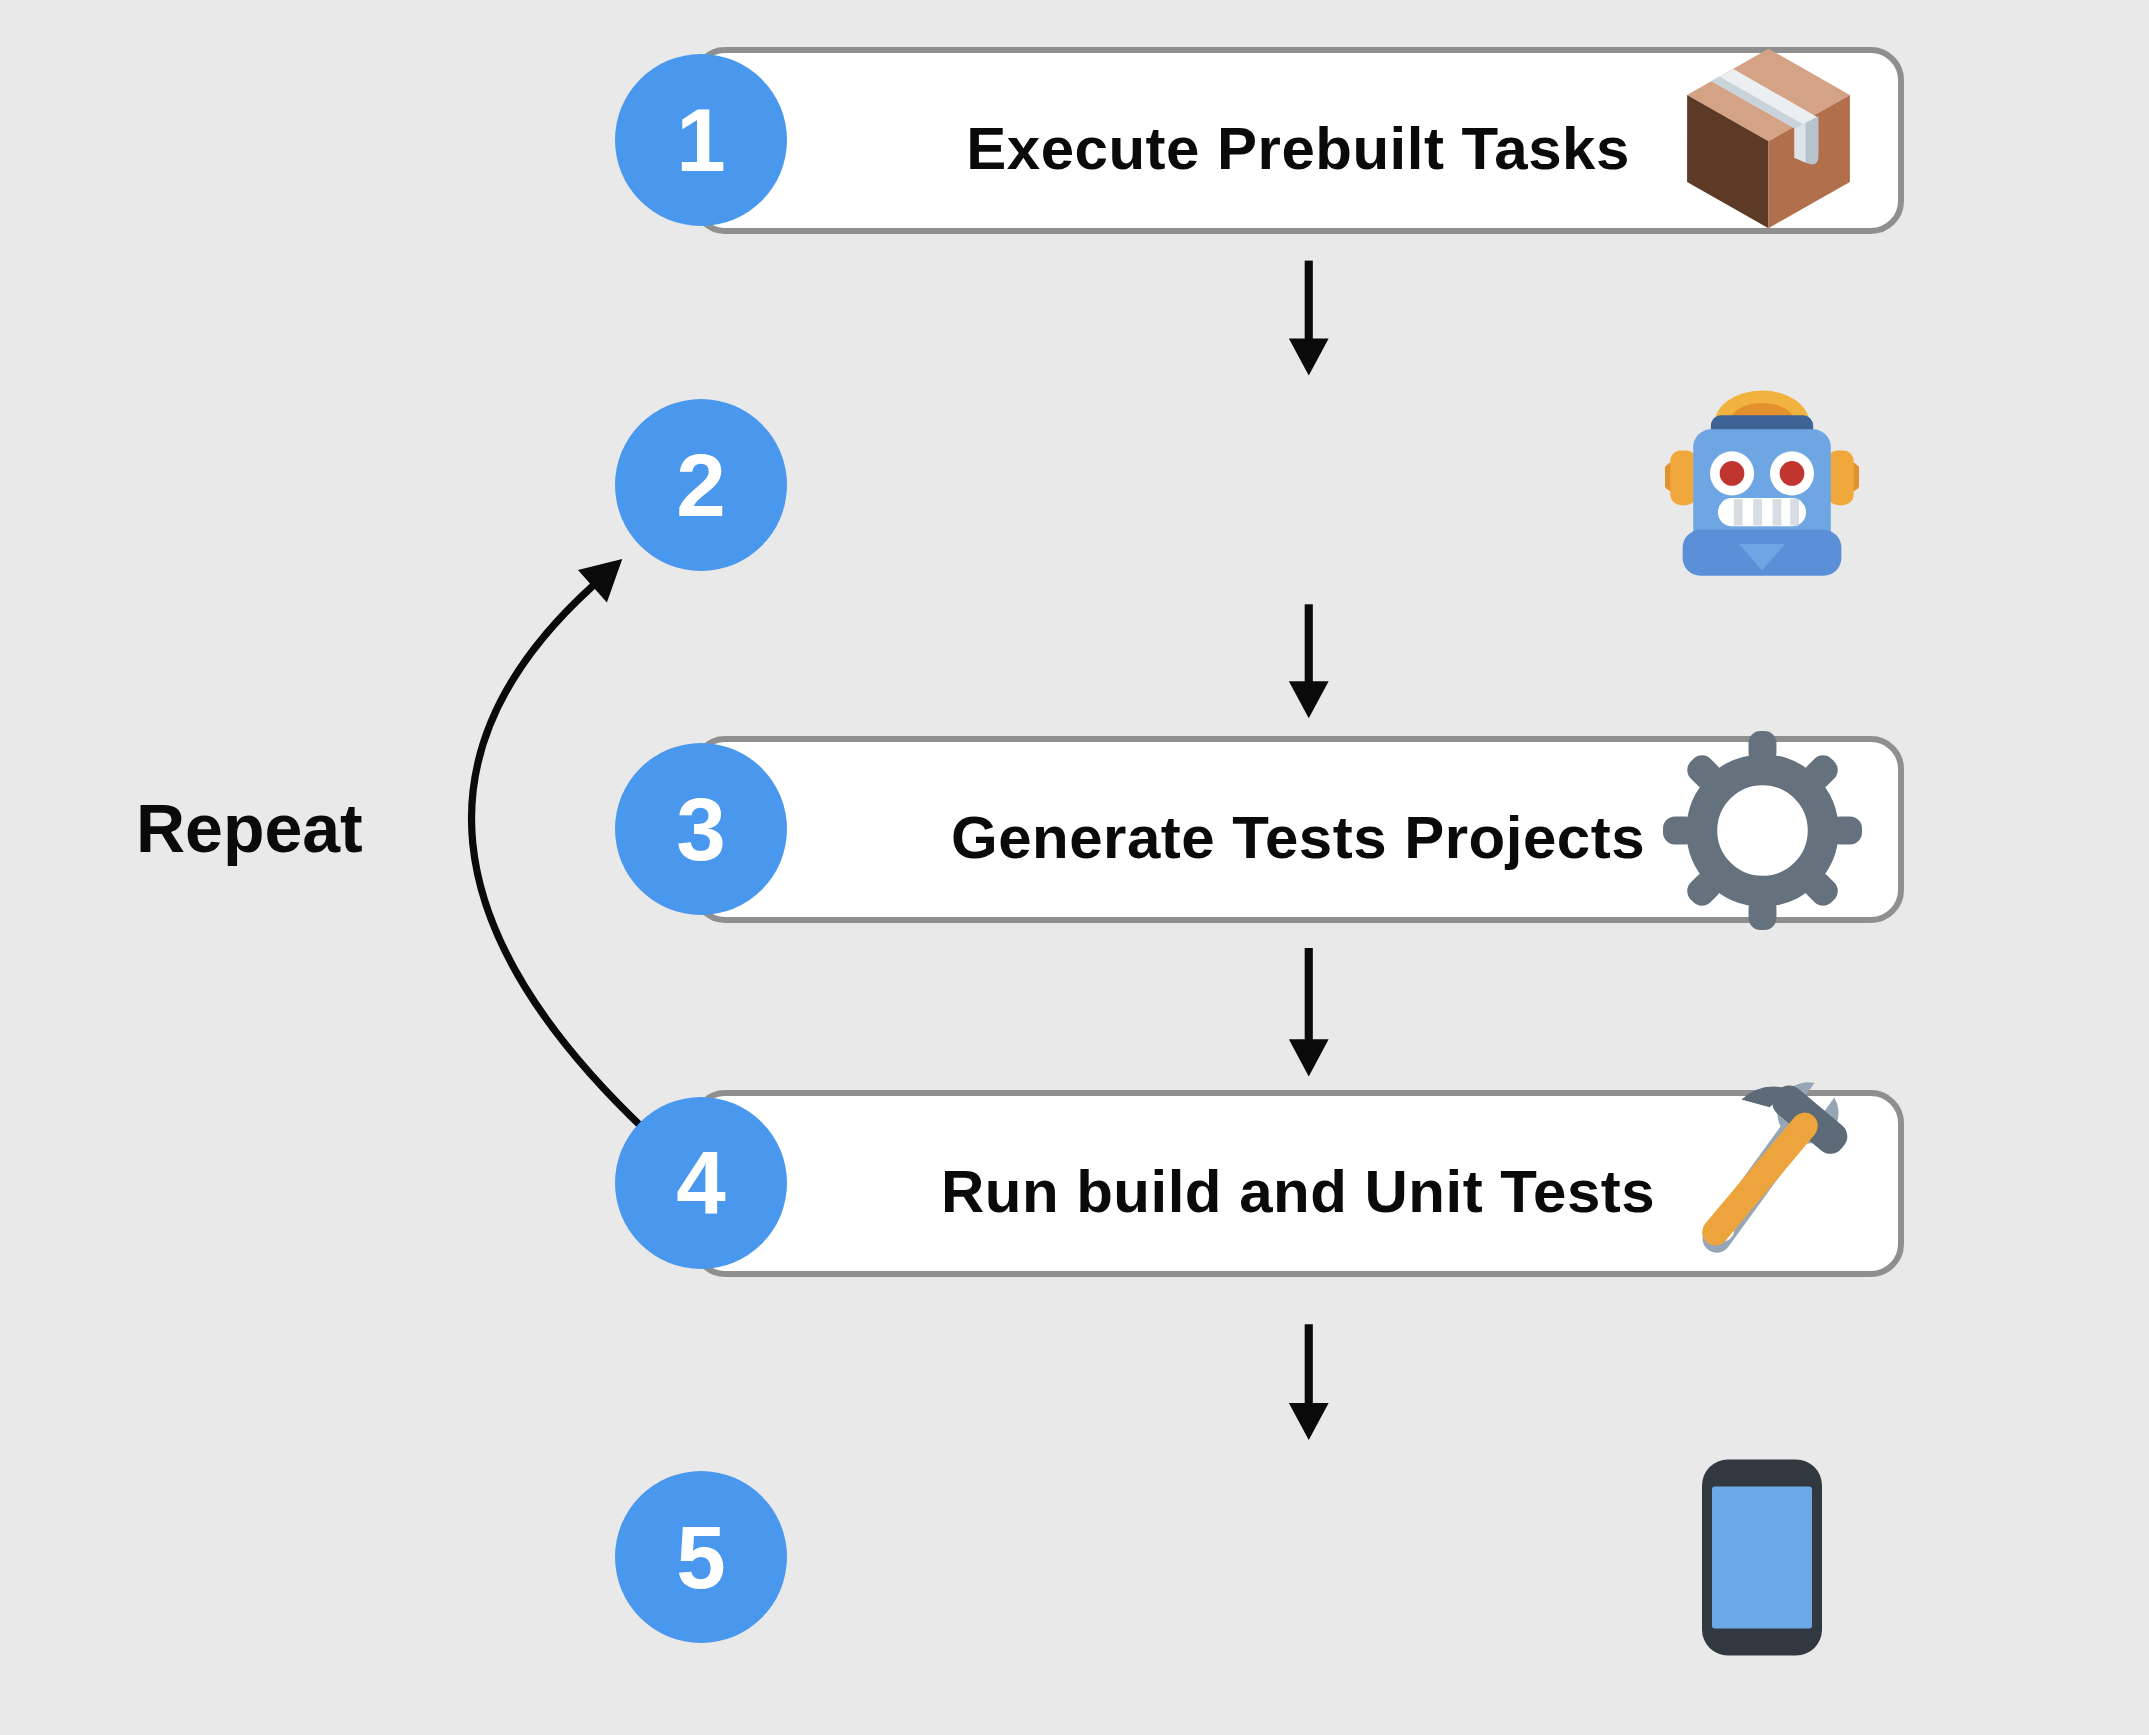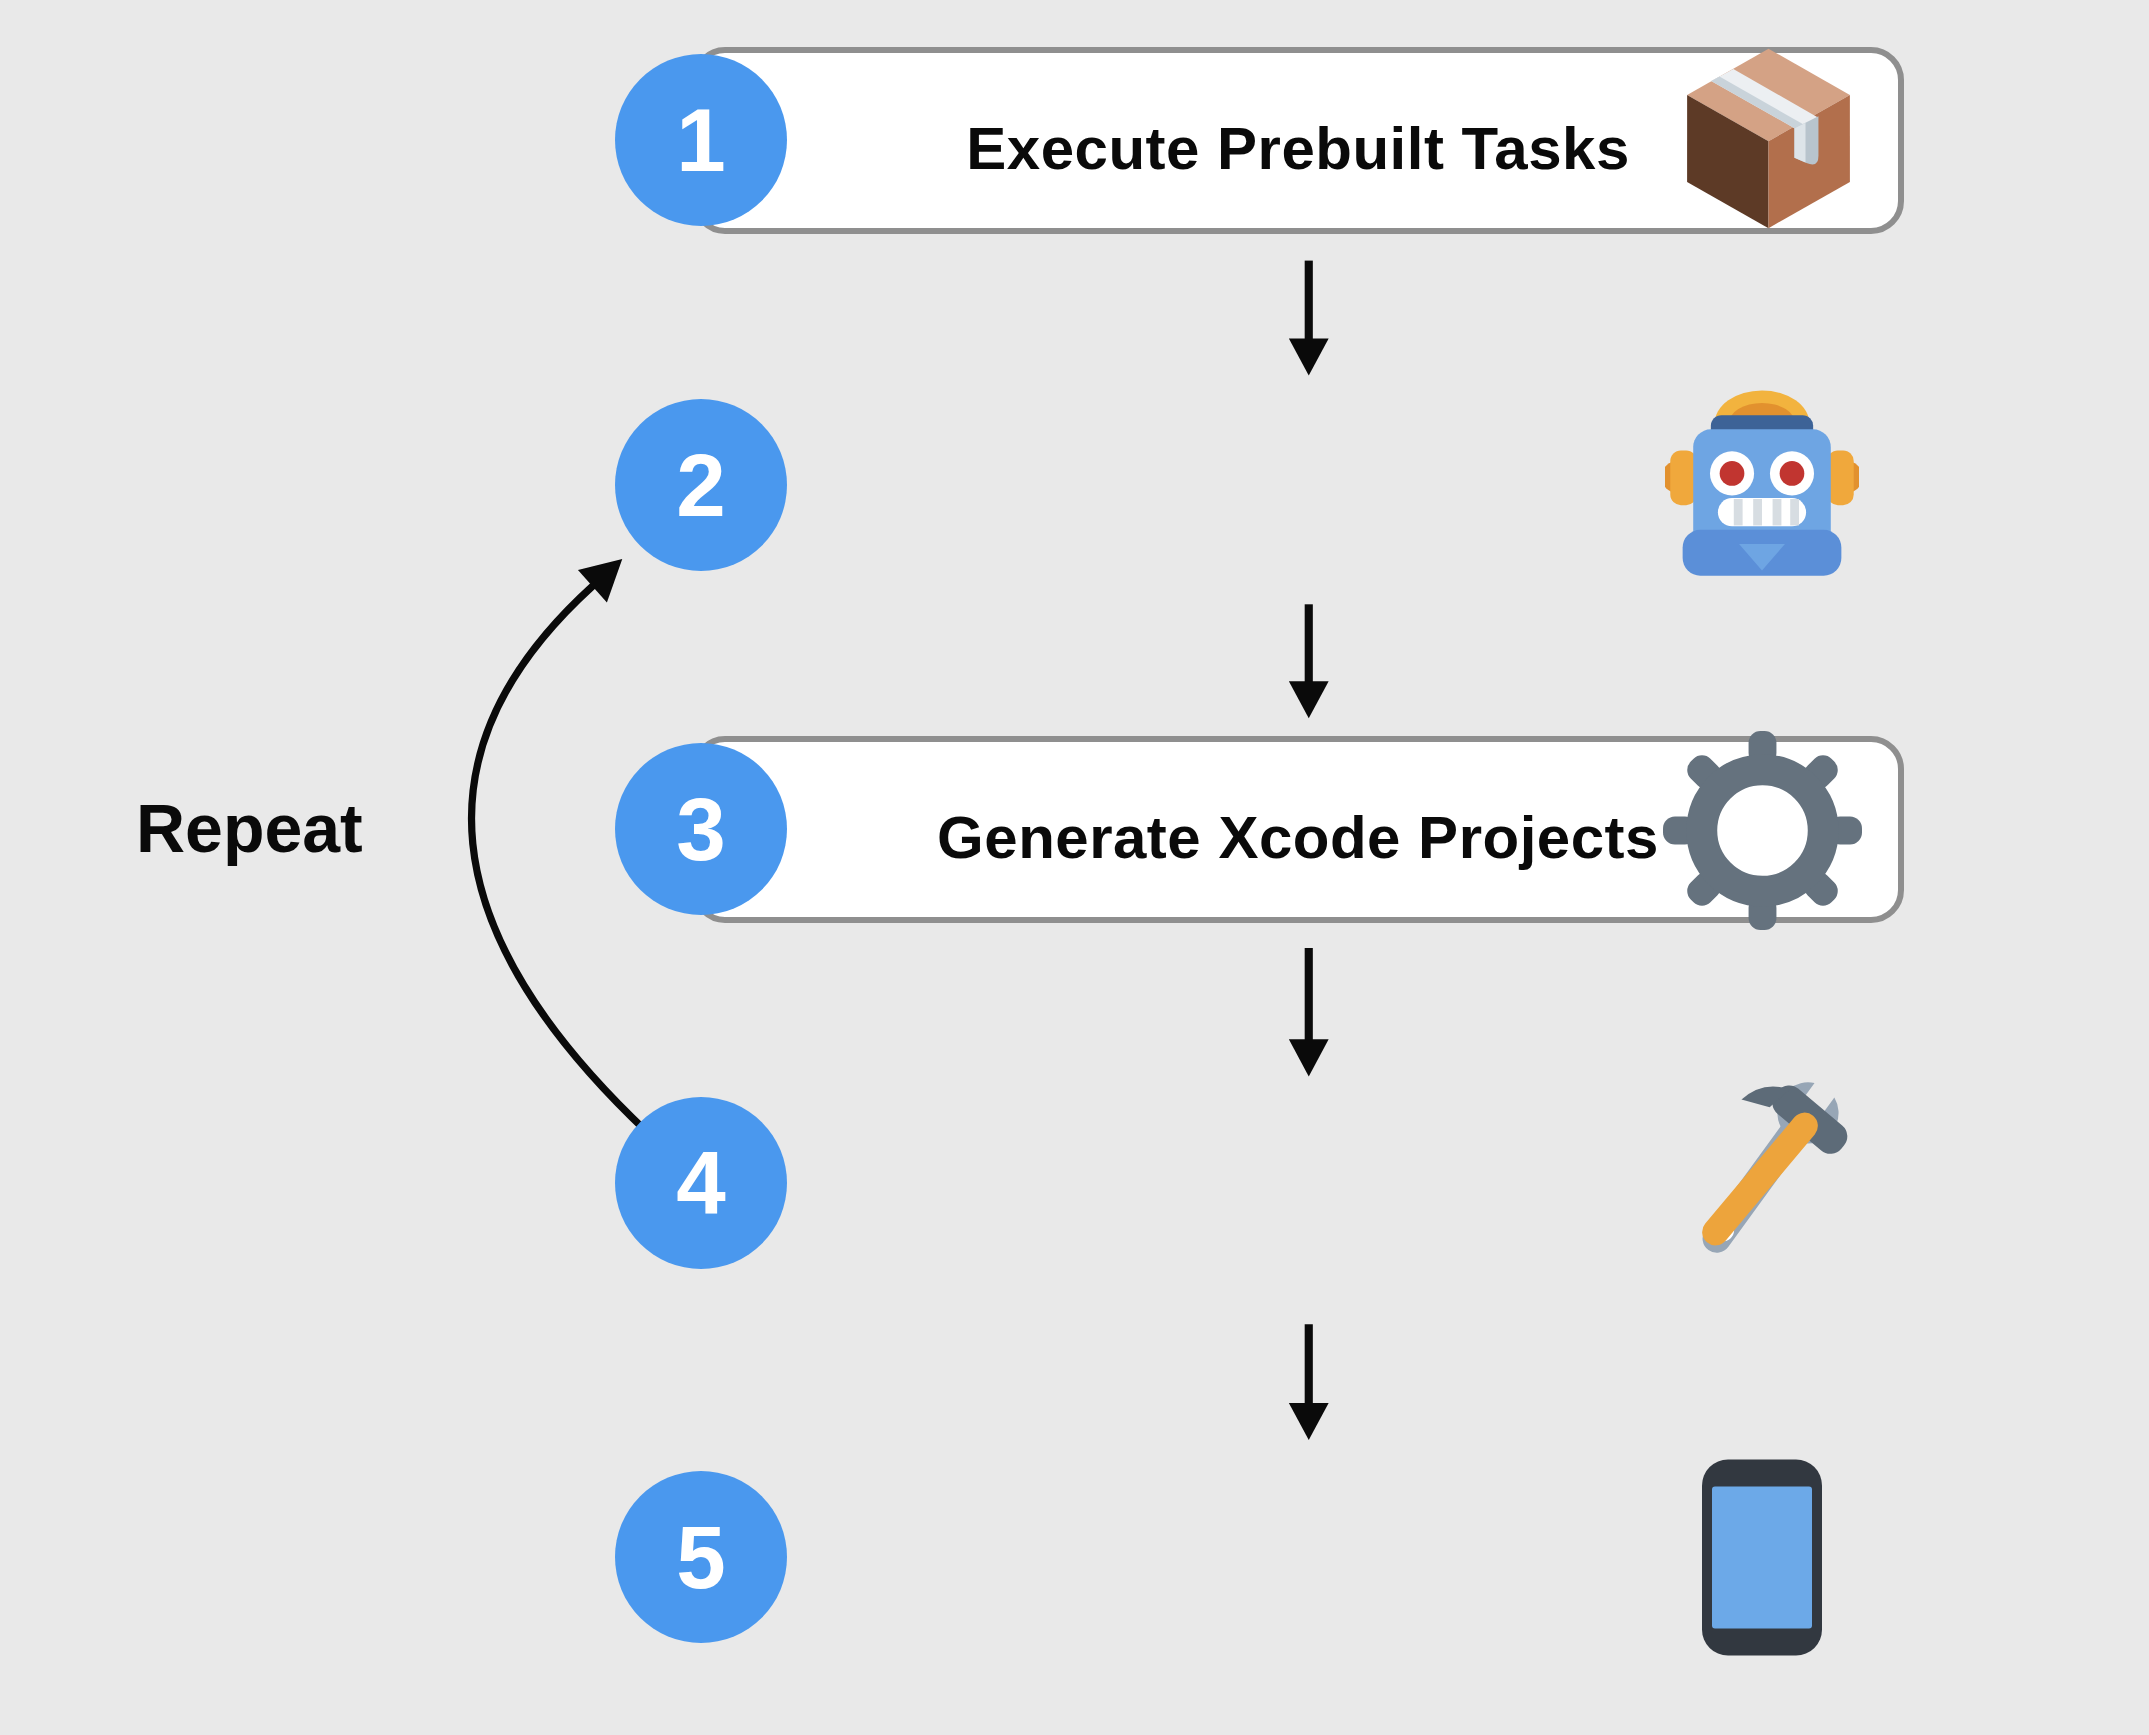--- a/index.html
+++ b/index.html
@@ -101,21 +101,21 @@
         <rect x="71" y="64.5" width="5" height="15" fill="#d7dde2"></rect>
       </svg>
     </div>
     <div class="circle">
       <span>2</span>
     </div>
   </div>
 
   <div class="row row3">
     <div class="box">
-      <span class="label">Generate Xcode Projects</span>
+      <span class="label">Generate Tests Projects</span>
     </div>
     <div class="icon icon-gear">
       <svg width="199" height="199" viewBox="0 0 100 100">
         <g fill="#65727e">
           <rect x="43" y="0" width="14" height="17" rx="6" transform="rotate(0 50 50)"></rect>
           <rect x="43" y="0" width="14" height="17" rx="6" transform="rotate(45 50 50)"></rect>
           <rect x="43" y="0" width="14" height="17" rx="6" transform="rotate(90 50 50)"></rect>
           <rect x="43" y="0" width="14" height="17" rx="6" transform="rotate(135 50 50)"></rect>
           <rect x="43" y="0" width="14" height="17" rx="6" transform="rotate(180 50 50)"></rect>
           <rect x="43" y="0" width="14" height="17" rx="6" transform="rotate(225 50 50)"></rect>
@@ -124,20 +124,23 @@
         </g>
         <circle cx="50" cy="50" r="30.5" fill="none" stroke="#65727e" stroke-width="15.5"></circle>
       </svg>
     </div>
     <div class="circle">
       <span>3</span>
     </div>
   </div>
 
   <div class="row row4">
+    <div class="box">
+      <span class="label">Run build and Unit Tests</span>
+    </div>
     <div class="icon icon-tools">
       <svg width="204" height="204" viewBox="0 0 100 100">
         <g transform="rotate(36 50 50)" fill="#97a6b6">
           <path d="M44 -3.75 A15 15 0 1 0 56 -3.75 L56 12 A6 6 0 0 1 44 12 Z"></path>
           <line x1="50" y1="14" x2="50" y2="86" stroke="#97a6b6" stroke-width="14" stroke-linecap="round"></line>
           <circle cx="50" cy="81" r="5.5" fill="#ffffff"></circle>
         </g>
         <g transform="rotate(40 50 50)">
           <rect x="29" y="4" width="42" height="16" rx="7" fill="#5d6b78"></rect>
           <path d="M33 7 Q20 12 18 26 L31 20 Z" fill="#5d6b78"></path>

